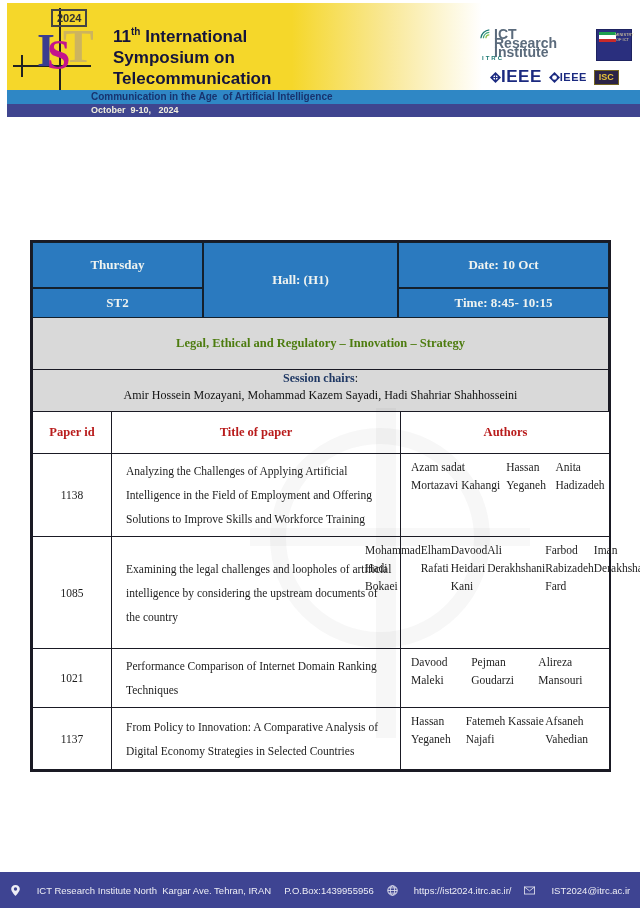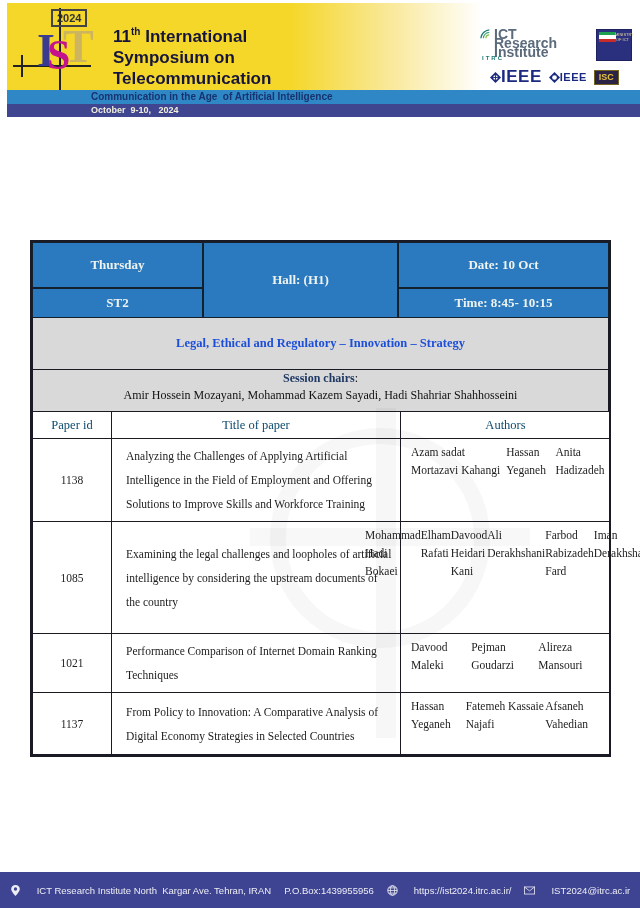--- a/index.html
+++ b/index.html
@@ -68,31 +68,31 @@
   
   .sched { position:absolute; left:30px; top:240px; width:581px; border:2px solid #1A1A24;
     background:#fff; z-index:2; }
   .grid-head { display:grid; grid-template-columns:171px 195px 211px; grid-template-rows:46px 30px; }
   .hc { background:#2B7ABF; color:#EFF3F0; font-weight:bold; font-size:13px;
     display:flex; align-items:center; justify-content:center; border:1px solid #14202C; }
   .hc.hall { grid-row:1 / span 2; grid-column:2; }
 
   .topic-row { height:52px; background:#D9D9D9; border:1px solid #1A1A24; border-top:none;
     display:flex; align-items:center; justify-content:center;
-    font-weight:bold; font-size:12.5px; color:#1d4ed8; }
+    font-weight:bold; font-size:12.5px; color:#4d7c0f; }
   .chairs-row { height:42px; background:#D9D9D9; border:1px solid #1A1A24; border-top:none;
     display:flex; flex-direction:column; align-items:center; justify-content:flex-start;
     font-size:12px; color:#111; line-height:17px; }
   .chairs-label { font-weight:bold; color:#1F3864; }
 
   .papers-grid { display:grid; grid-template-columns:80px 289px 210px; }
   .pc { border:1px solid #1A1A24; border-top:none; border-left:none; font-size:11.5px; color:#1c1c1c; }
   .pc.first { border-left:1px solid #1A1A24; }
-  .pc.col-head { font-weight:normal; font-size:12.5px; height:27px; display:flex;
-    align-items:center; justify-content:center; color:#0c4a6e; }
+  .pc.col-head { font-weight:bold; font-size:12.5px; height:42px; display:flex;
+    align-items:center; justify-content:center; color:#b91c1c; }
   .pc.id-cell { display:flex; align-items:center; justify-content:center; }
   .pc.title-cell { display:flex; align-items:center; padding:5px 8px 5px 14px; line-height:24px; }
   .pc.authors-cell { display:flex; flex-direction:row; justify-content:center;
     padding:4px 4px 4px 10px; line-height:18px; }
 
   
   .footer { position:absolute; left:0; right:0; bottom:0; height:36px; background:#3E4492;
     display:flex; align-items:center; justify-content:center; gap:13px;
     font-family:"Liberation Sans",sans-serif; font-size:9.5px; color:#EDEDF5; z-index:3; }
   .f-item { display:flex; align-items:center; gap:16px; white-space:pre; }

